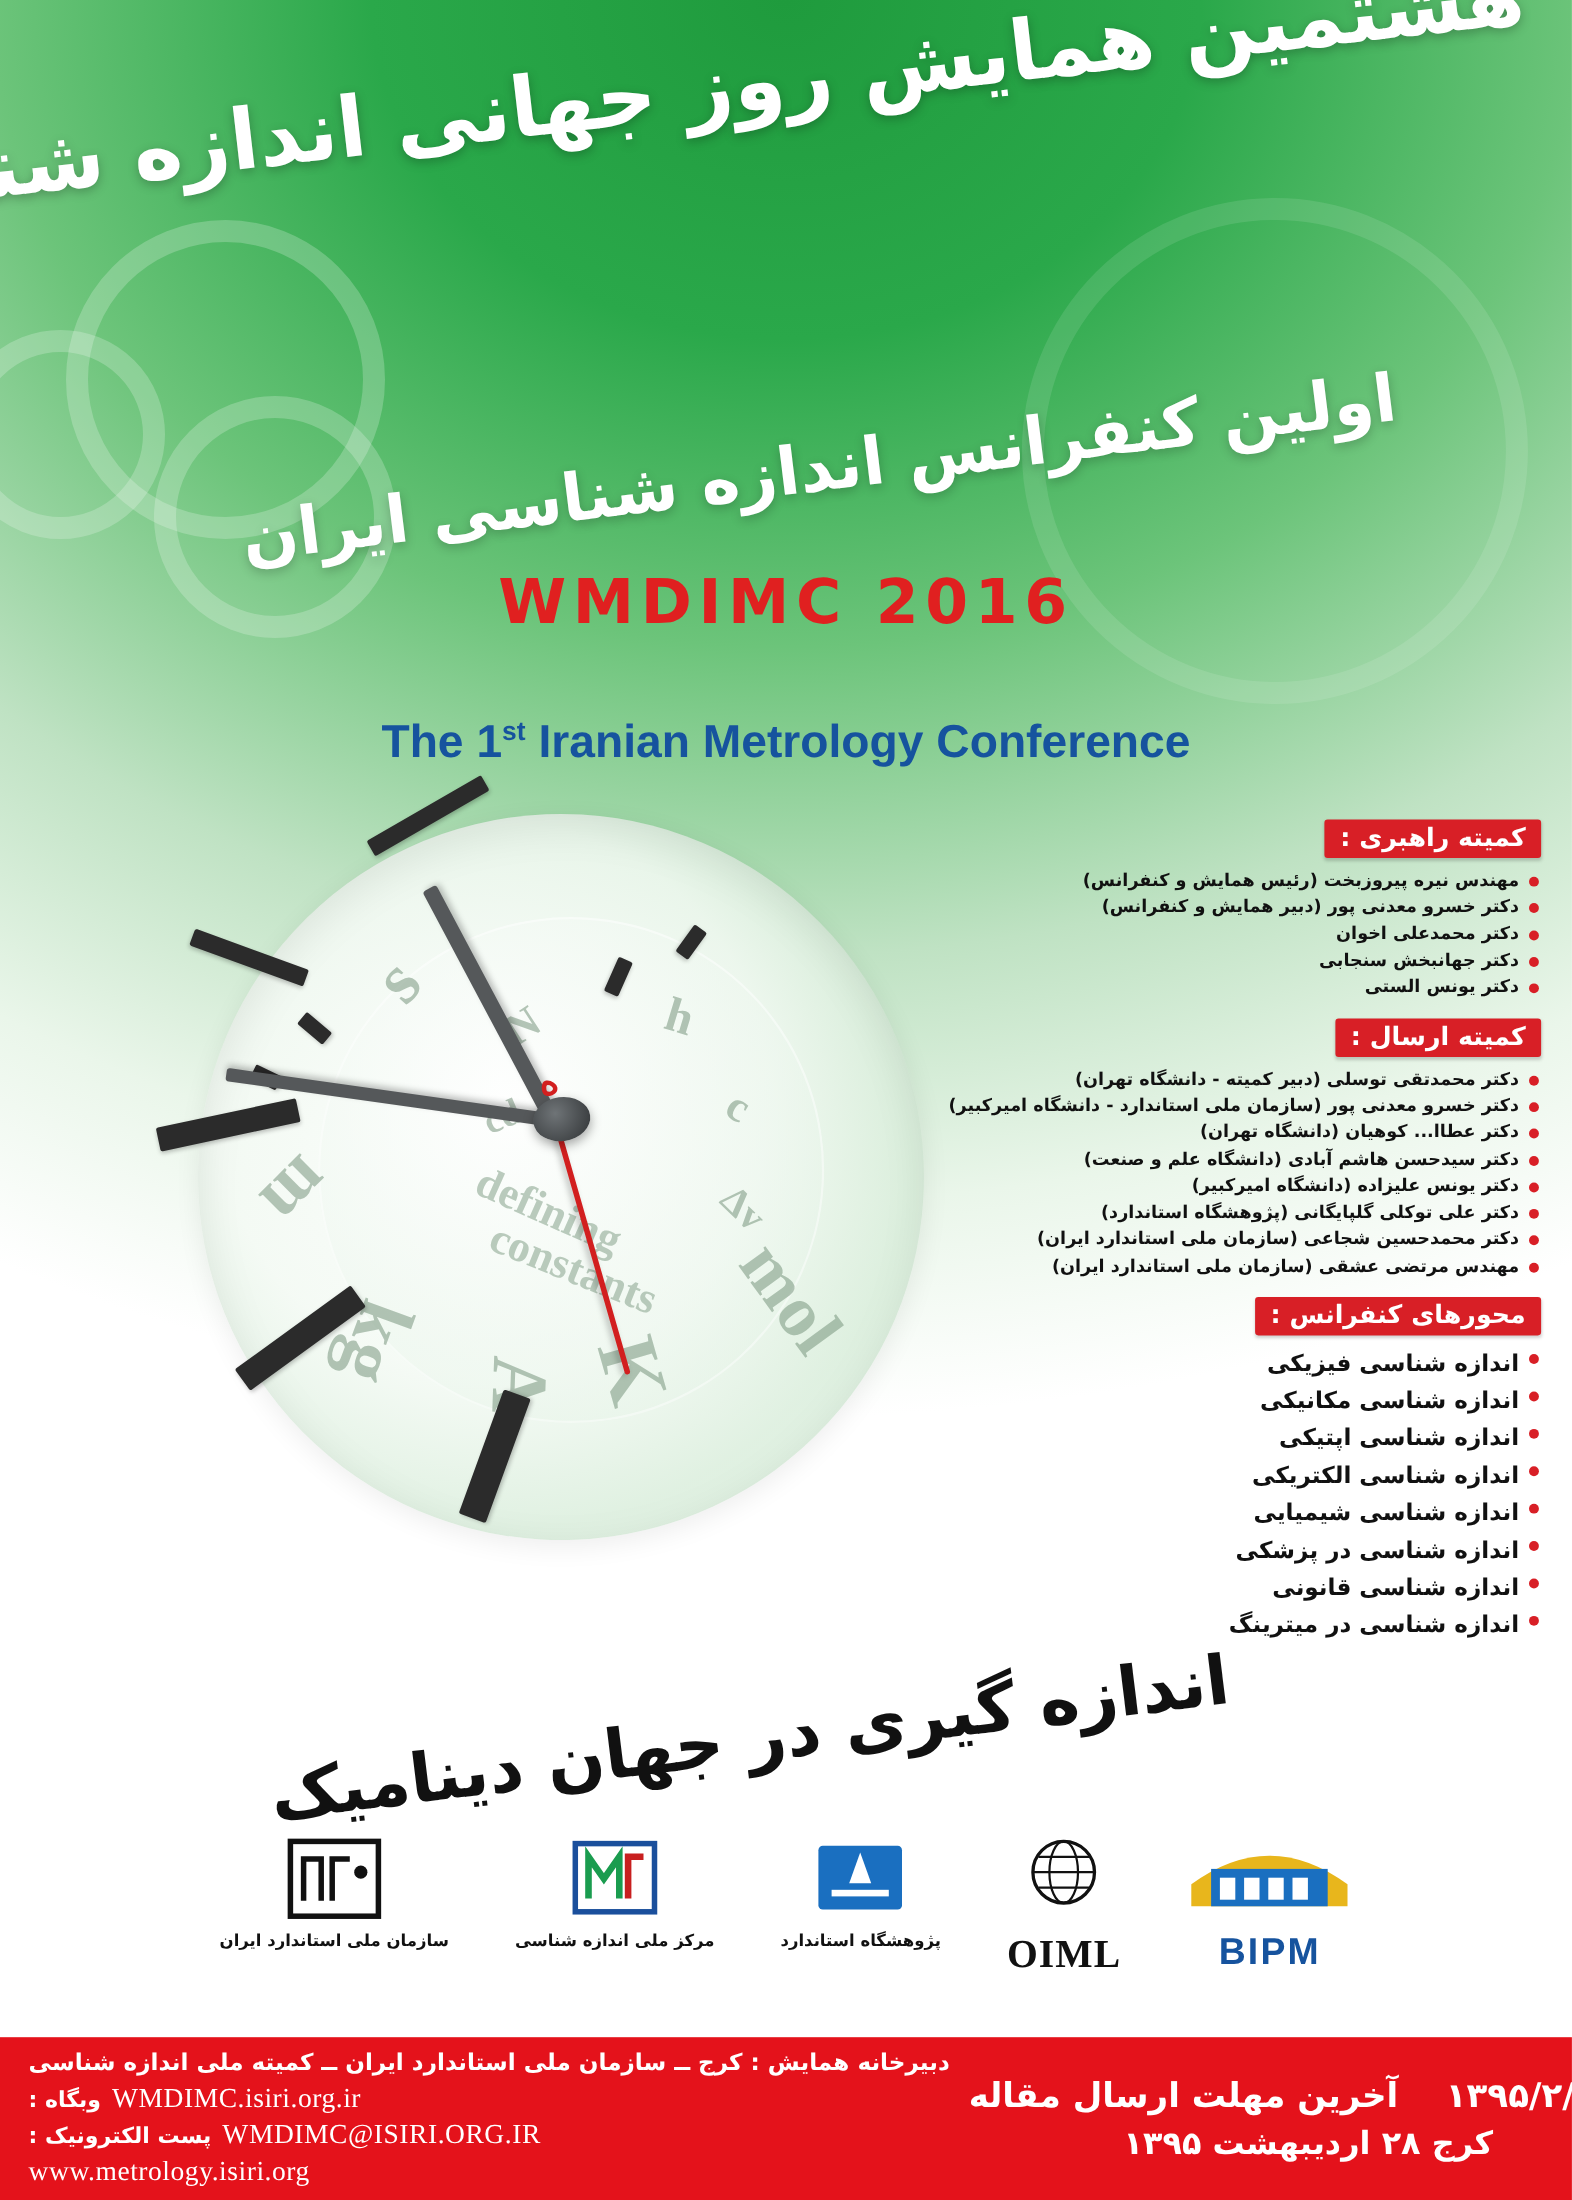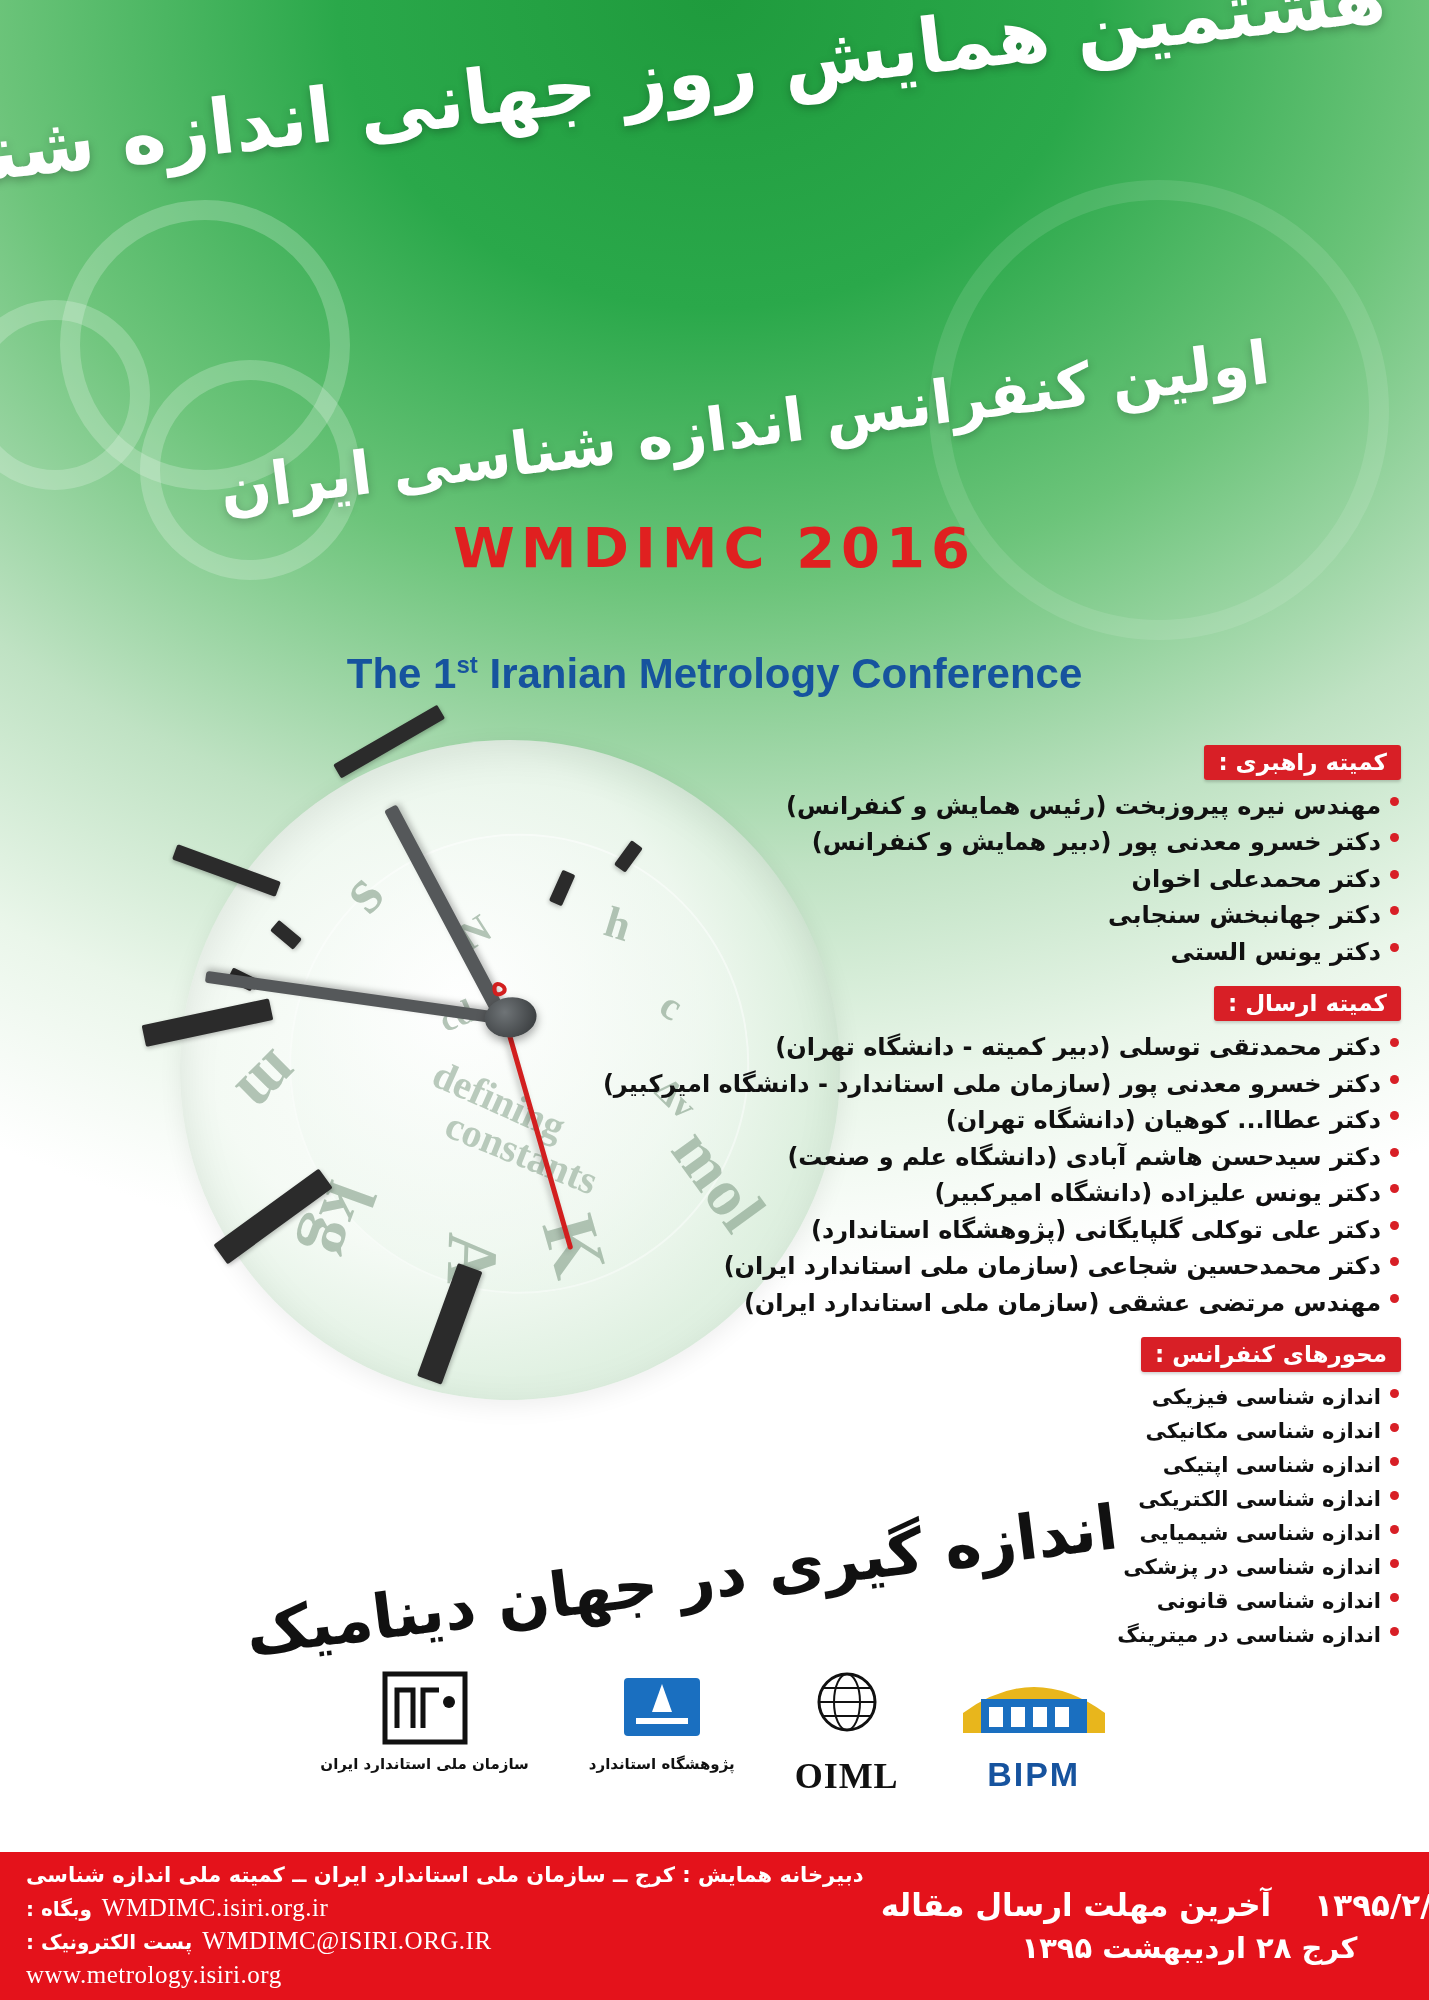--- a/index.html
+++ b/index.html
@@ -133,21 +133,21 @@
     color:#ffffff;
     font-weight:bold;
     font-size:23px;
     padding:4px 14px 5px 14px;
     border-radius:3px;
     margin-bottom:8px;
     box-shadow:0 2px 3px rgba(0,0,0,.18);
   }
   .sec{margin-bottom:16px;}
   .item{
-    font-size:24px;
+    font-size:16px;
     line-height:1.52;
     color:#111111;
     font-weight:bold;
     position:relative;
     padding-right:20px;
     white-space:nowrap;
   }
   .item::before{
     content:"";
     position:absolute;right:2px;top:9px;
@@ -324,20 +324,30 @@
         <svg width="92" height="80" viewBox="0 0 92 80" aria-hidden="true">
           <rect x="6" y="6" width="80" height="68" fill="none" stroke="#111" stroke-width="5"></rect>
           <path d="M18 60 L18 22 L34 22 L34 60" fill="none" stroke="#111" stroke-width="5"></path>
           <path d="M44 60 L44 22 L60 22" fill="none" stroke="#111" stroke-width="5"></path>
           <circle cx="70" cy="34" r="6" fill="#111"></circle>
         </svg>
       </div>
       <div class="cap">سازمان ملی استاندارد ایران</div>
     </div>
 
+    <div class="logo">
+      <div class="mark">
+        <svg width="92" height="80" viewBox="0 0 92 80" aria-hidden="true">
+          <rect x="10" y="8" width="72" height="62" fill="none" stroke="#1a4f9c" stroke-width="5"></rect>
+          <path d="M22 58 L22 20 L36 40 L50 20 L50 58" fill="none" stroke="#1a9c4f" stroke-width="6"></path>
+          <path d="M58 58 L58 20 L72 20" fill="none" stroke="#c81f1f" stroke-width="6"></path>
+        </svg>
+      </div>
+      <div class="cap">مرکز ملی اندازه شناسی</div>
+    </div>
 
     <div class="logo">
       <div class="mark">
         <svg width="92" height="80" viewBox="0 0 92 80" aria-hidden="true">
           <rect x="8" y="10" width="76" height="58" rx="4" fill="#1a6fc0"></rect>
           <path d="M46 16 L36 44 L56 44 Z" fill="#ffffff"></path>
           <rect x="20" y="50" width="52" height="6" fill="#ffffff"></rect>
         </svg>
       </div>
       <div class="cap">پژوهشگاه استاندارد</div>

